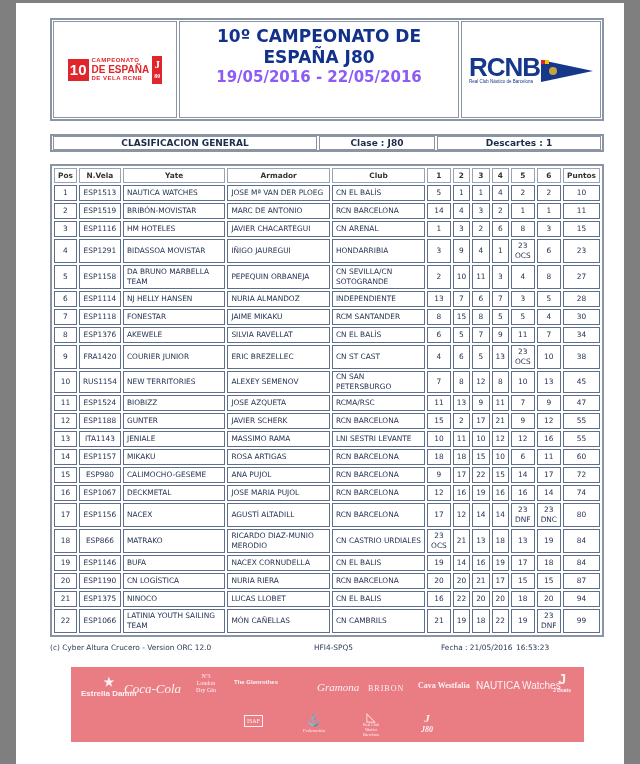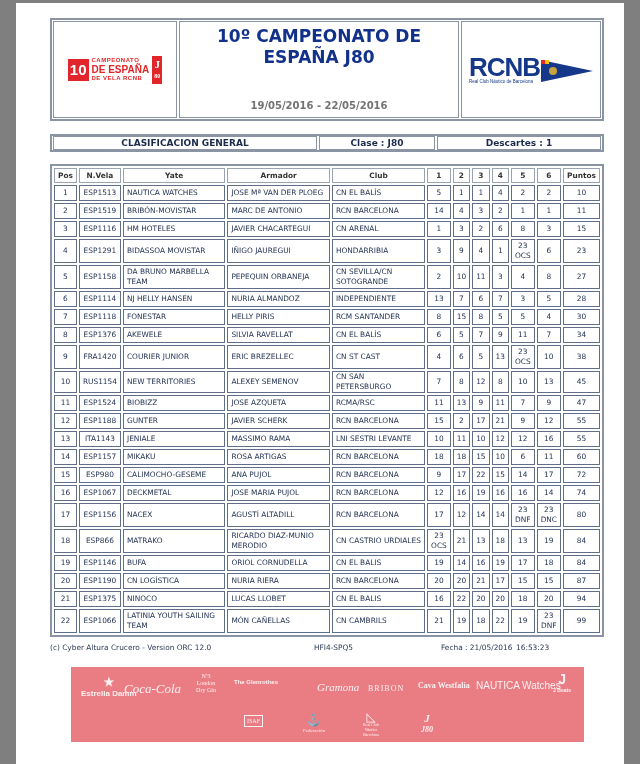--- a/index.html
+++ b/index.html
@@ -14,27 +14,27 @@
     background: #ffffff;
   }
   
   .hdr {
     position: absolute; left: 34px; top: 15px; width: 554px; height: 103px;
     display: flex; border: 2px solid #8a94a3; box-sizing: border-box;
     background: #fff;
   }
   .hdr > div { border: 1px solid #8a94a3; margin: 1px; box-sizing: border-box; }
   .hdr .logo-l { width: 124px; display: flex; align-items: center; justify-content: center; }
-  .hdr .mid { flex: 1; display: flex; flex-direction: column; align-items: center; justify-content: space-between; padding: 4px 0 6px; }
+  .hdr .mid { flex: 1; display: flex; flex-direction: column; align-items: center; padding: 4px 0 6px; }
   .hdr .logo-r { width: 140px; display: flex; align-items: center; justify-content: center; }
   .title {
     color: #11318a; font-weight: bold; font-size: 17px; text-align: center; line-height: 21px;
     width: 220px;
   }
-  .dates { color: #737373; font-weight: bold; font-size: 10px; }
+  .dates { color: #8b5cf6; font-weight: bold; font-size: 15px; }
 
   
   .cl-logo { display: flex; align-items: center; gap: 3px; }
   .cl-10 { background: #e0262a; color: #fff; font-weight: bold; font-size: 15px; padding: 3px 2px; line-height: 16px; font-family: "Liberation Sans", sans-serif; }
   .cl-text { display: flex; flex-direction: column; color: #e0262a; font-weight: bold; font-family: "Liberation Sans", sans-serif; line-height: 9px; }
   .cl-text .a { font-size: 6px; letter-spacing: 0.5px; }
   .cl-text .b { font-size: 10px; }
   .cl-text .c { font-size: 6px; letter-spacing: 0.5px; }
   .cl-j { background: #e0262a; color: #fff; font-weight: bold; font-size: 11px; padding: 3px 2px; line-height: 10px; text-align: center; font-family: "Liberation Serif", serif; }
 
@@ -242,21 +242,21 @@
           <td class="c" style="white-space: pre-line;">6</td>
           <td class="c" style="white-space: pre-line;">7</td>
           <td class="c" style="white-space: pre-line;">3</td>
           <td class="c" style="white-space: pre-line;">5</td>
           <td class="c">28</td>
         </tr>
         <tr>
           <td class="c">7</td>
           <td class="c">ESP1118</td>
           <td class="l">FONESTAR</td>
-          <td class="l">HELLY PIRIS</td>
+          <td class="l">JAIME MIKAKU</td>
           <td class="l">RCM SANTANDER</td>
           <td class="c" style="white-space: pre-line;">8</td>
           <td class="c" style="white-space: pre-line;">15</td>
           <td class="c" style="white-space: pre-line;">8</td>
           <td class="c" style="white-space: pre-line;">5</td>
           <td class="c" style="white-space: pre-line;">5</td>
           <td class="c" style="white-space: pre-line;">4</td>
           <td class="c">30</td>
         </tr>
         <tr>
@@ -414,21 +414,21 @@
           <td class="c" style="white-space: pre-line;">13</td>
           <td class="c" style="white-space: pre-line;">18</td>
           <td class="c" style="white-space: pre-line;">13</td>
           <td class="c" style="white-space: pre-line;">19</td>
           <td class="c">84</td>
         </tr>
         <tr>
           <td class="c">19</td>
           <td class="c">ESP1146</td>
           <td class="l">BUFA</td>
-          <td class="l">ORIOL CORNUDELLA</td>
+          <td class="l">NACEX CORNUDELLA</td>
           <td class="l">CN EL BALIS</td>
           <td class="c" style="white-space: pre-line;">19</td>
           <td class="c" style="white-space: pre-line;">14</td>
           <td class="c" style="white-space: pre-line;">16</td>
           <td class="c" style="white-space: pre-line;">19</td>
           <td class="c" style="white-space: pre-line;">17</td>
           <td class="c" style="white-space: pre-line;">18</td>
           <td class="c">84</td>
         </tr>
         <tr>

